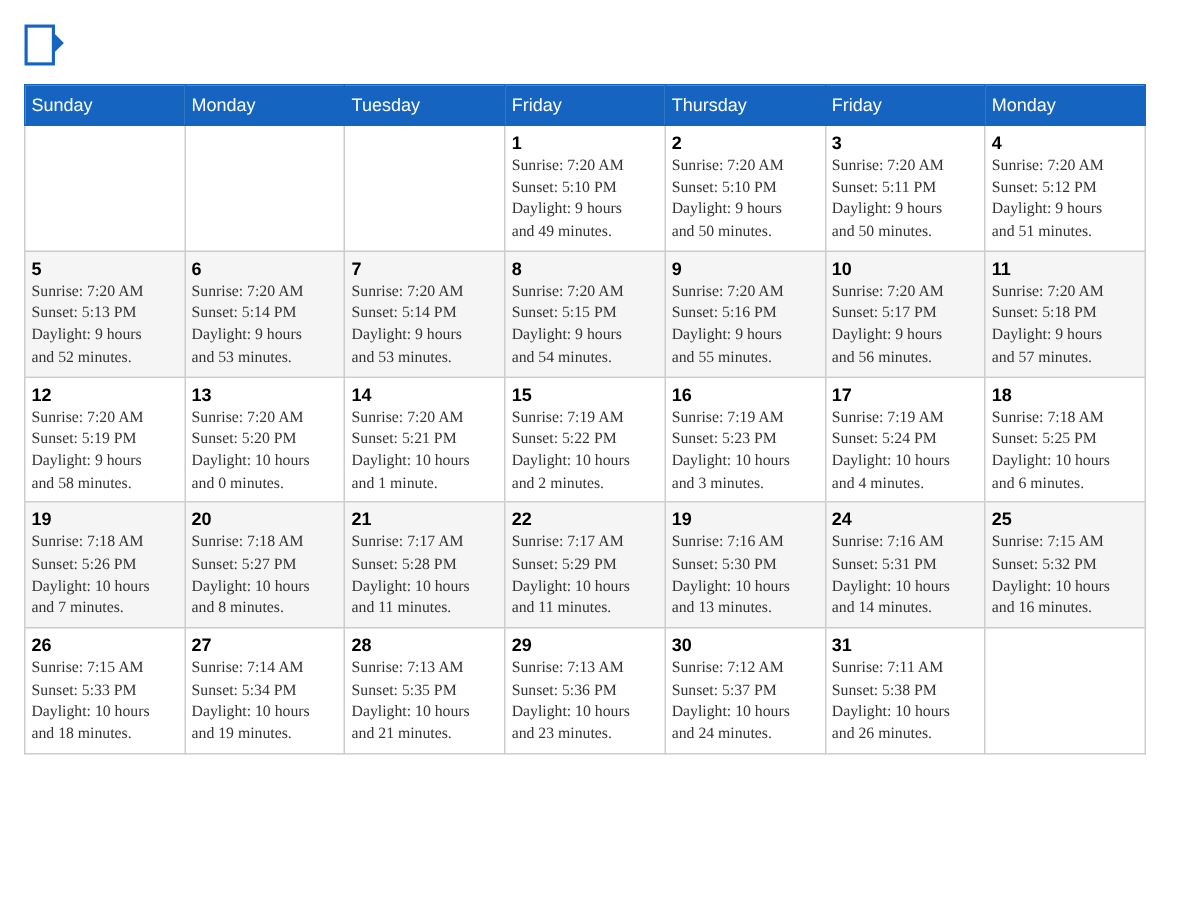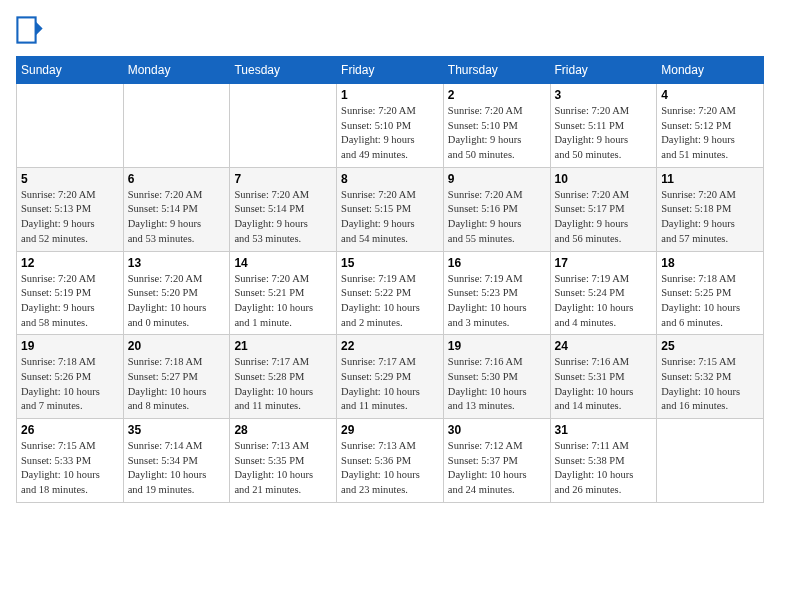--- a/index.html
+++ b/index.html
@@ -319,21 +319,21 @@
         </tr>
         <tr>
           <td>
             <div class="day-number">26</div>
             <div class="day-info" style="white-space: pre-line;">Sunrise: 7:15 AM
 Sunset: 5:33 PM
 Daylight: 10 hours
 and 18 minutes.</div>
           </td>
           <td>
-            <div class="day-number">35</div>
+            <div class="day-number">27</div>
             <div class="day-info" style="white-space: pre-line;">Sunrise: 7:14 AM
 Sunset: 5:34 PM
 Daylight: 10 hours
 and 19 minutes.</div>
           </td>
           <td>
             <div class="day-number">28</div>
             <div class="day-info" style="white-space: pre-line;">Sunrise: 7:13 AM
 Sunset: 5:35 PM
 Daylight: 10 hours

